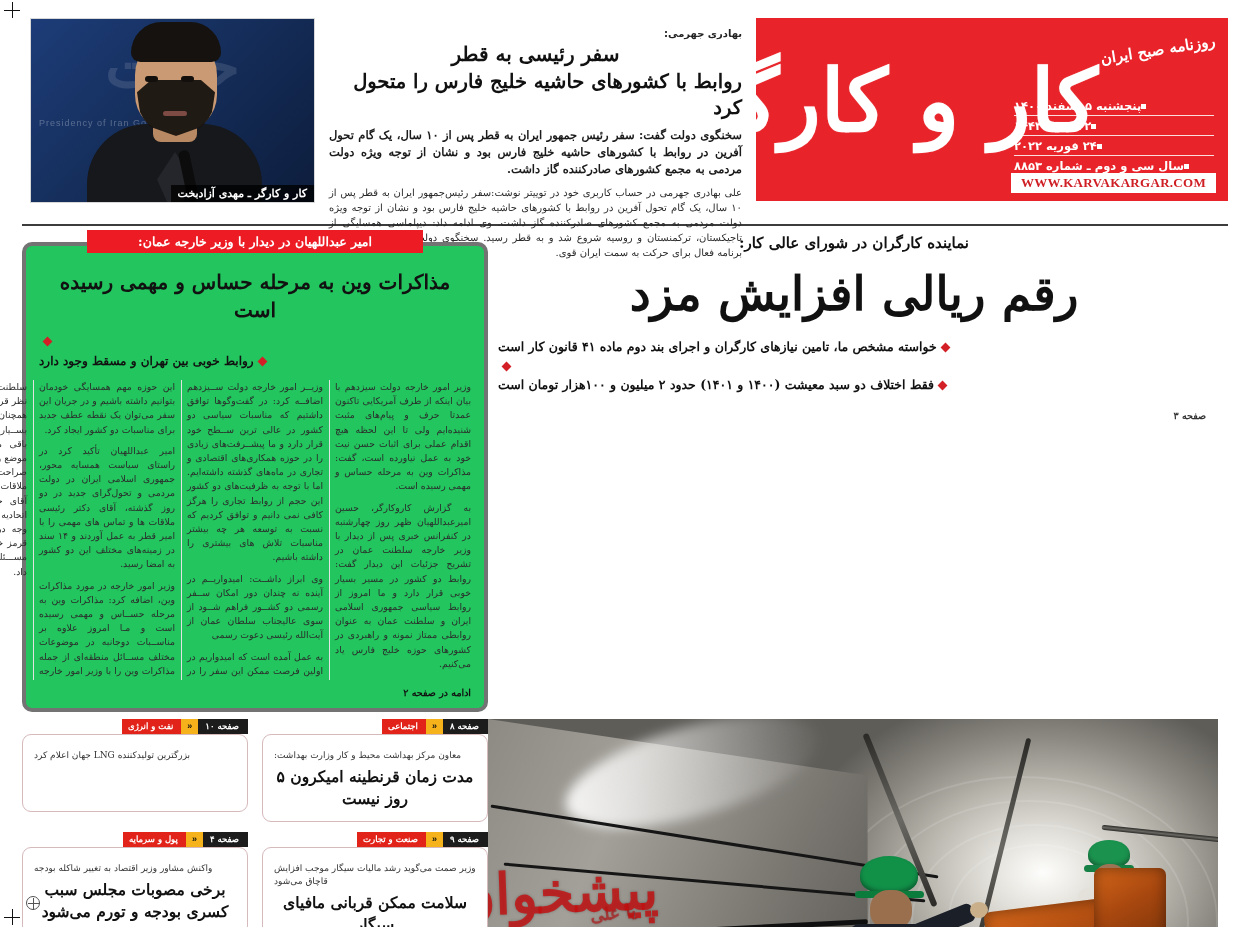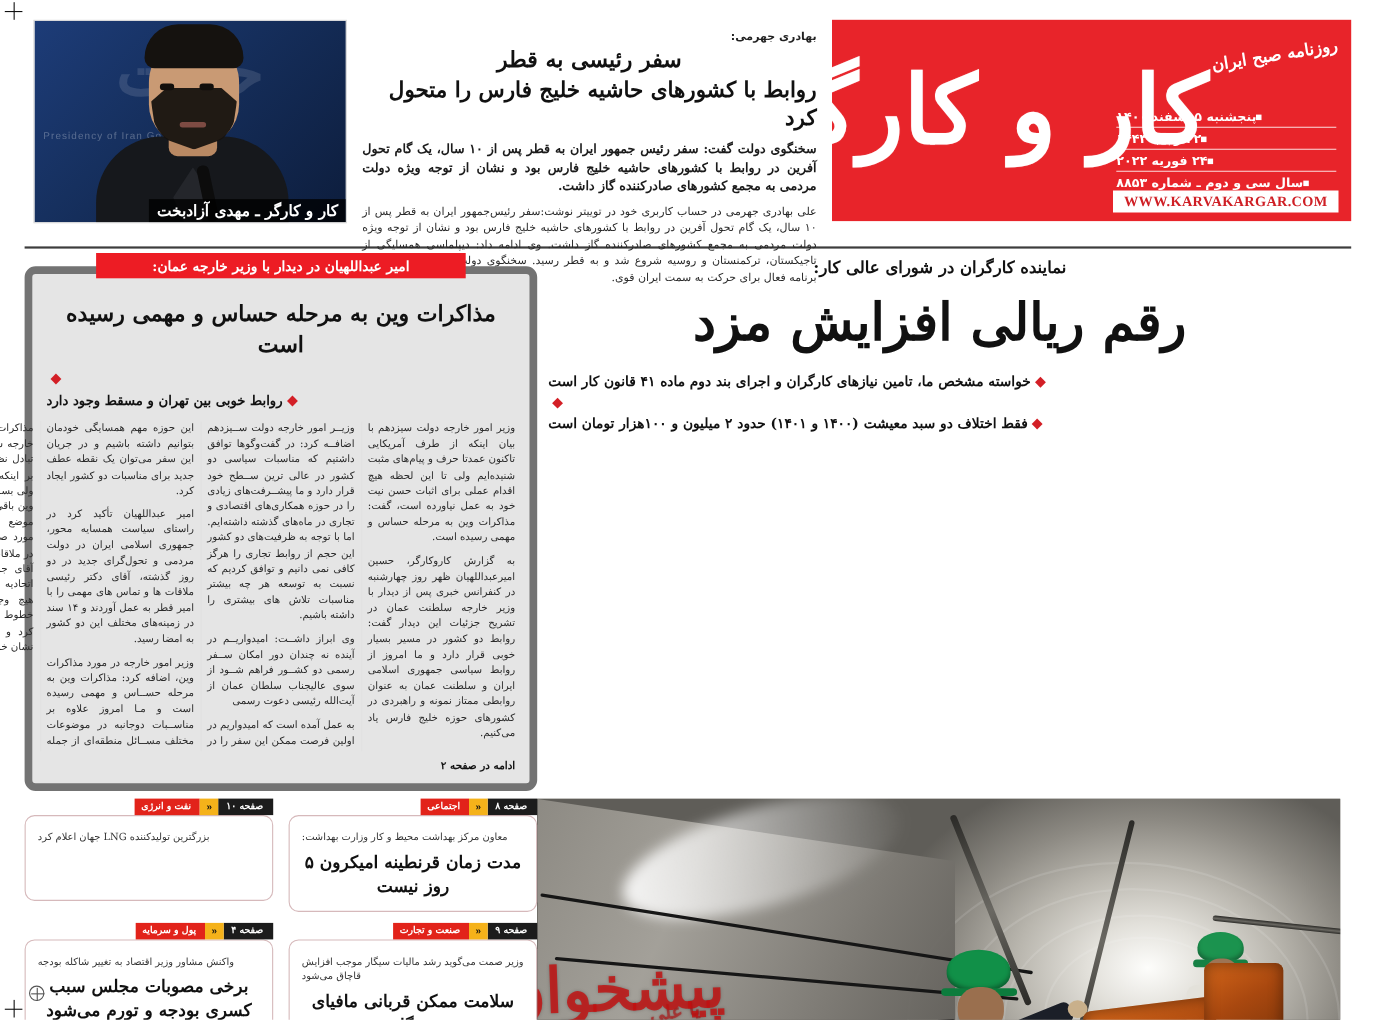--- a/index.html
+++ b/index.html
@@ -189,21 +189,21 @@
     clip-path:polygon(0 22%,18% 0,82% 0,100% 22%,94% 78%,50% 100%,6% 78%);
     opacity:.95;
   }
   .tp-mouth { position:absolute; bottom:86px; left:76px; width:24px; height:5px; background:#7d4b43; border-radius:3px; }
   .tp-eye { position:absolute; bottom:120px; width:13px; height:6px; background:#120f0c; border-radius:4px; }
   .tp-eye.l { left:58px; } .tp-eye.r { left:94px; }
   .tp-mic { position:absolute; bottom:0; left:96px; width:11px; height:52px; background:#0c0c0c; border-radius:5px; transform:rotate(-12deg); }
   .photo-cap {
     position:absolute; bottom:0; right:0;
     background:rgba(0,0,0,.78); color:#fff;
-    font-size:14px; font-weight:bold;
+    font-size:11px; font-weight:bold;
     padding:2px 7px;
     font-family:"DejaVu Serif","Liberation Serif",serif;
     white-space:nowrap;
     margin-top:12px;
   }
 
   
   .hr-thick { border-top:2px solid #3c3c3c; margin:6px 0 4px 0; }
 
   
@@ -252,25 +252,25 @@
   .leftcol { flex:0 0 466px; width:466px; }
   .redbanner {
     background:#ed1c24; color:#fff;
     font-size:12.5px; font-weight:bold;
     text-align:center; padding:4px 10px;
     width:336px; margin:0 auto 0 auto;
     position:relative; z-index:3;
     font-family:"DejaVu Serif","Liberation Serif",serif;
   }
   .boxstory {
-    border:7px solid #737373;
+    border:4px solid #737373;
     border-radius:10px;
     margin-top:-11px;
     padding:18px 13px 10px 13px;
-    background:#e5e5e5;
+    background:#22c55e;
     position:relative;
   }
   .bs-title {
     font-size:20px; font-weight:bold; color:#111;
     text-align:center; line-height:28px;
     margin:4px 0 7px 0;
     font-family:"DejaVu Serif","Liberation Serif",serif;
     letter-spacing:-.5px;
   }
   .bs-bullets { margin:0 0 9px 0; padding:0; text-align:right; }
@@ -493,20 +493,21 @@
   <div class="midrow">
 
     <div class="mainblock">
       <div class="mb-kicker">نماینده کارگران در شورای عالی کار:</div>
       <div class="mb-title">رقم ریالی افزایش مزد</div>
       <ul class="mb-bullets">
         <li><span class="dia"></span><span>خواسته مشخص ما، تامین نیازهای کارگران و اجرای بند دوم ماده ۴۱ قانون کار است</span></li>
         <li><span class="dia"></span></li>
         <li><span class="dia"></span><span>فقط اختلاف دو سبد معیشت (۱۴۰۰ و ۱۴۰۱) حدود ۲ میلیون و ۱۰۰هزار تومان است</span></li>
       </ul>
+      <div class="pageref">صفحه ۳</div>
     </div>
 
     <div class="leftcol">
       <div class="redbanner">امیر عبداللهیان در دیدار با وزیر خارجه عمان:</div>
       <div class="boxstory">
         <div class="bs-title">مذاکرات وین به مرحله حساس و مهمی رسیده است</div>
         <ul class="bs-bullets">
           <li><span class="dia"></span></li>
           <li><span class="dia"></span><span>روابط خوبی بین تهران و مسقط وجود دارد</span></li>
         </ul>

